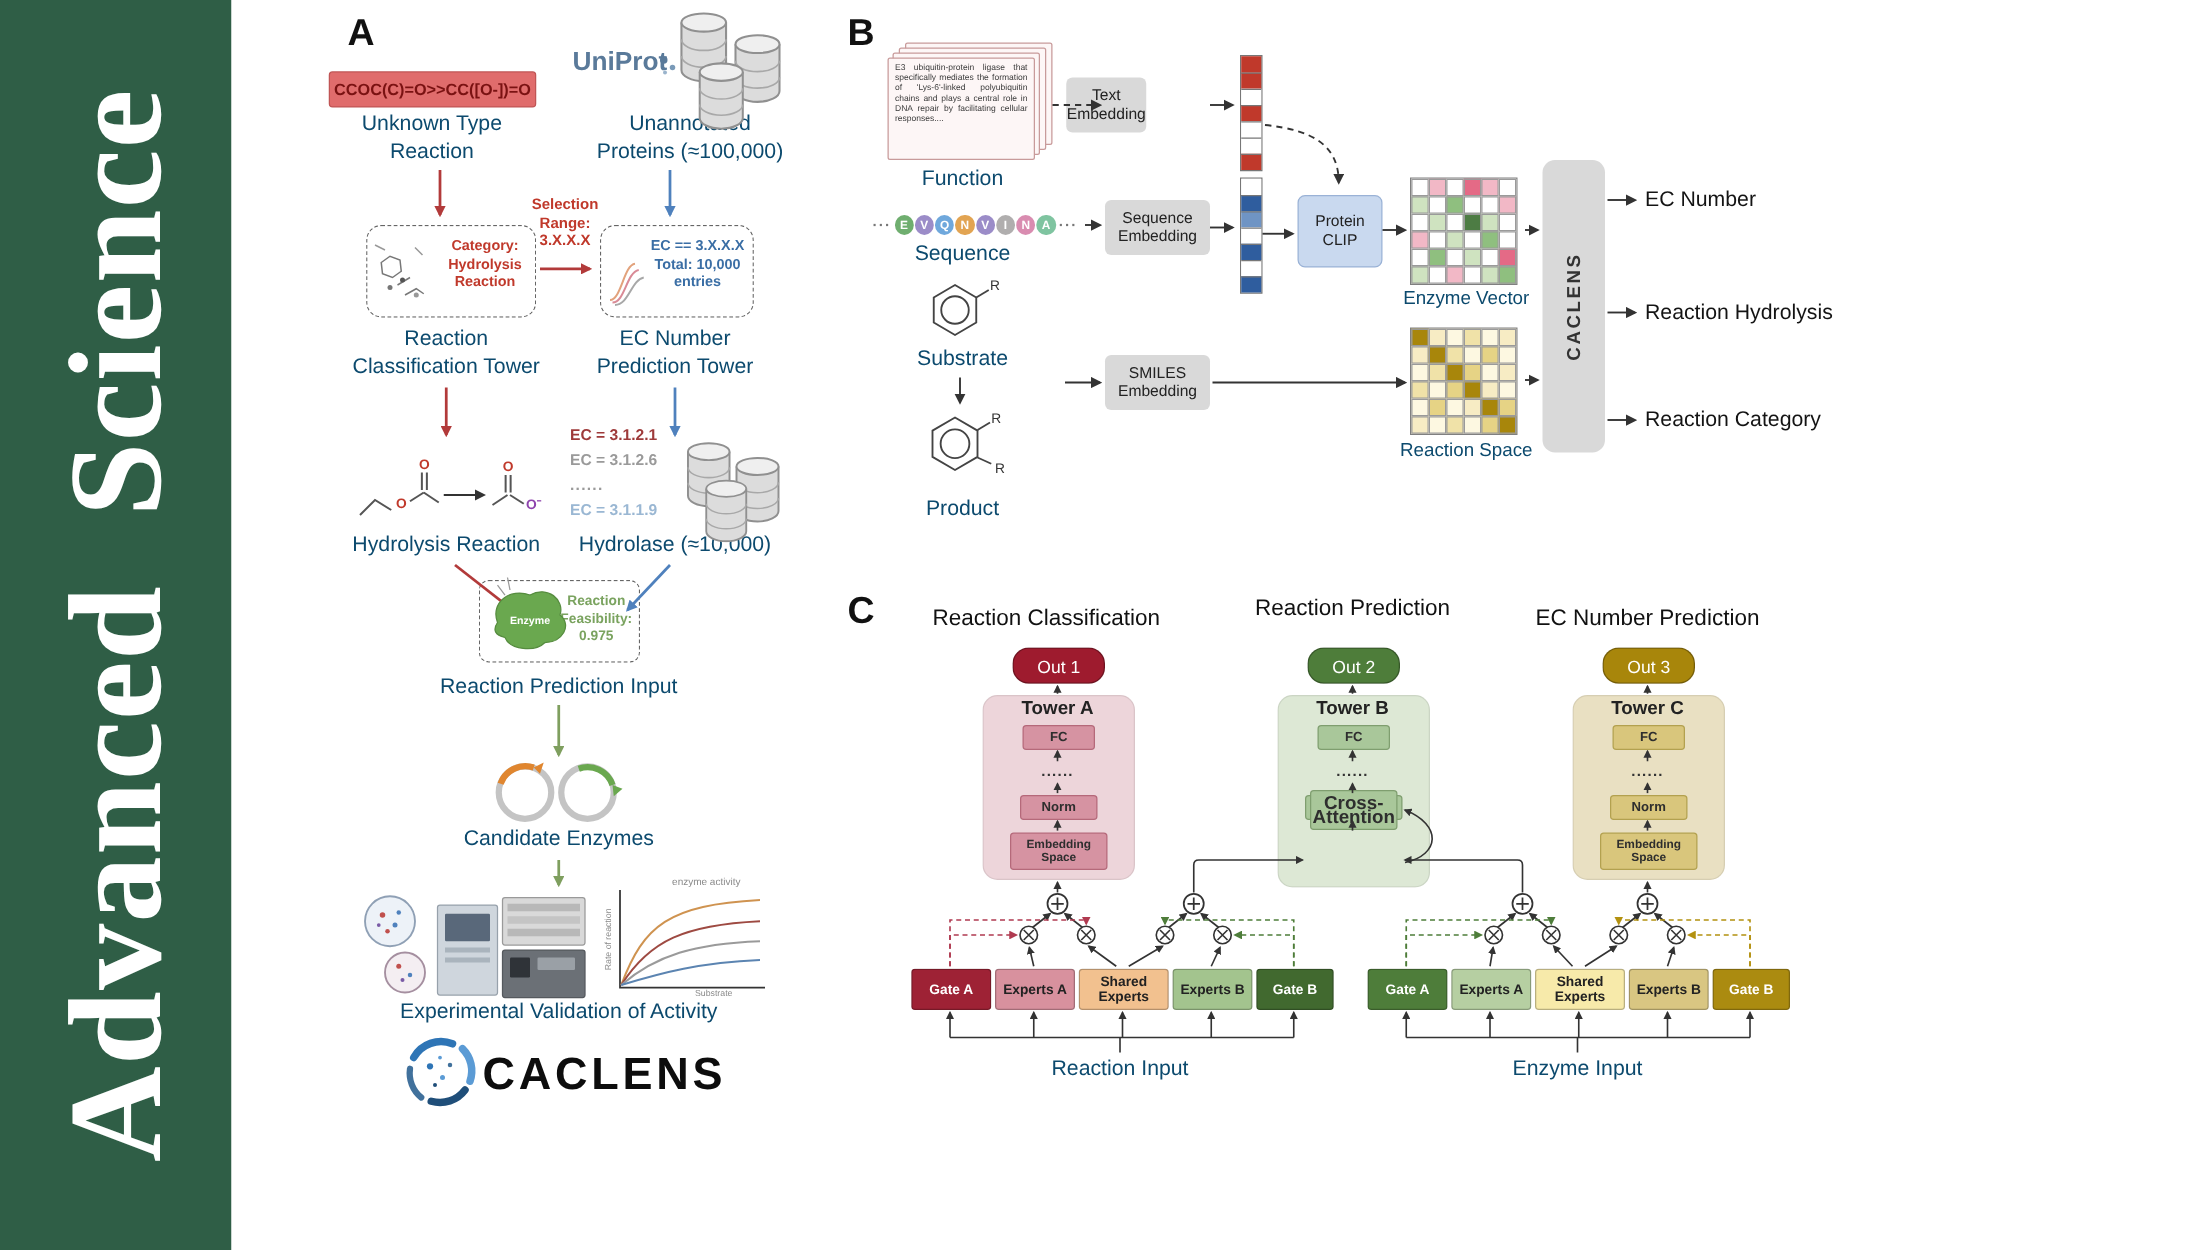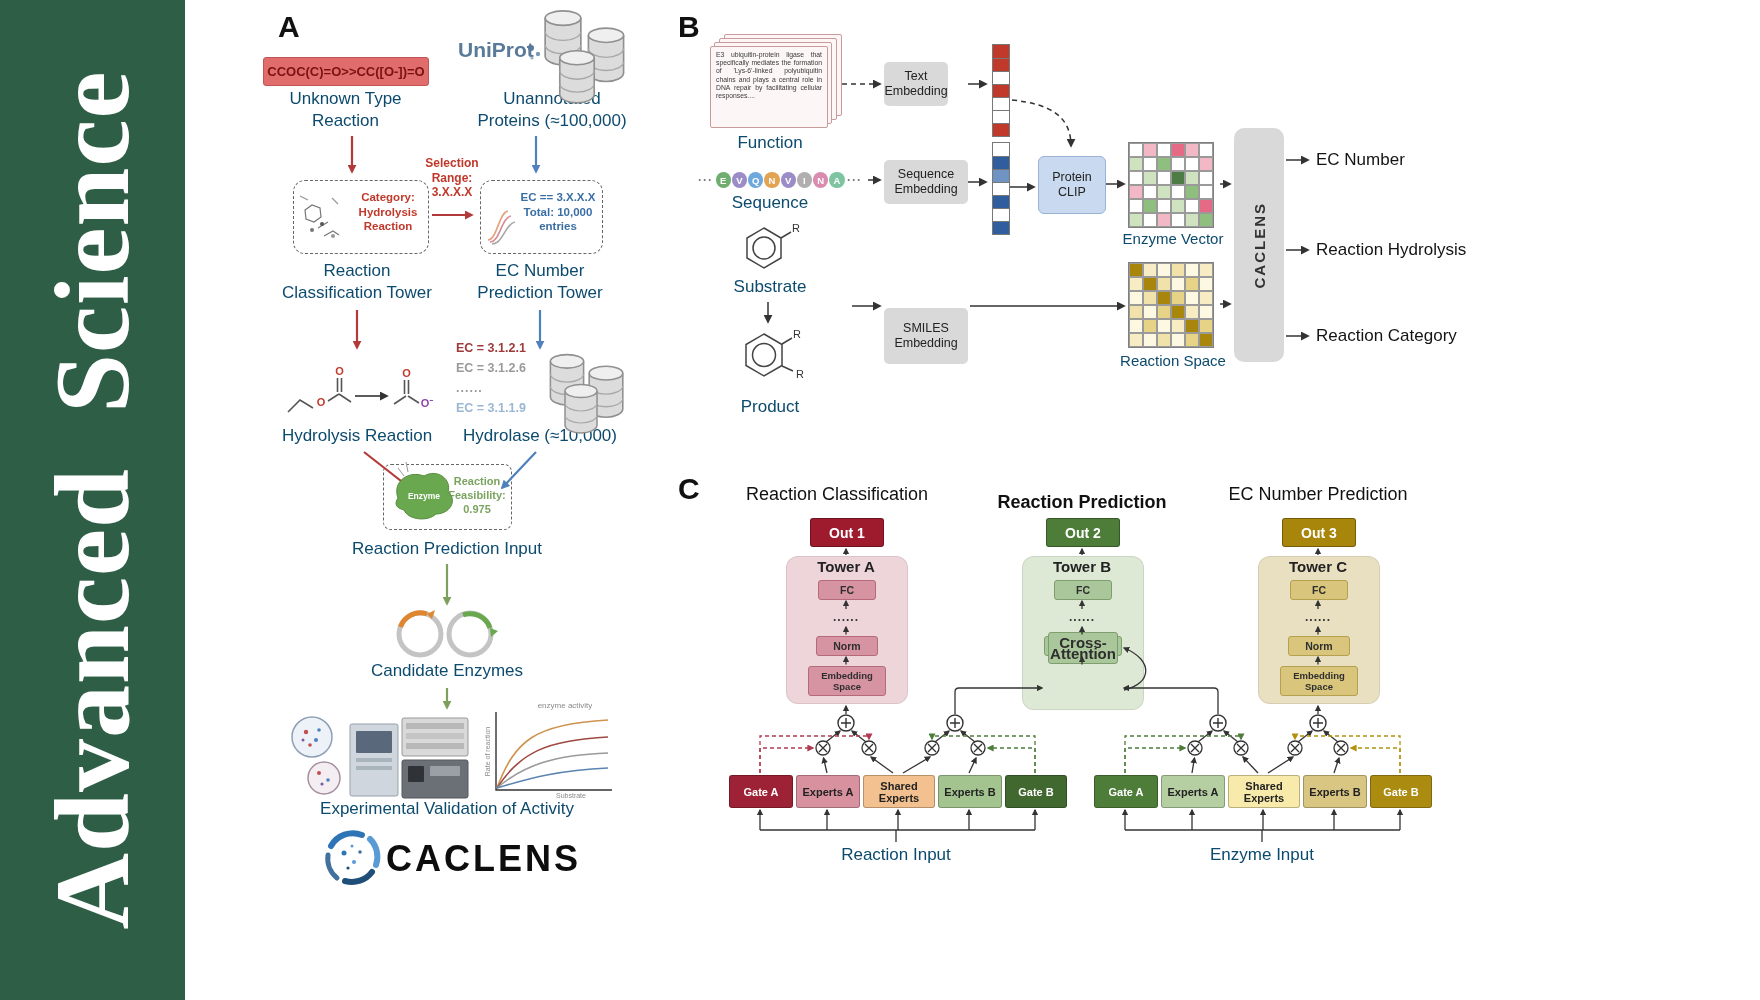--- a/index.html
+++ b/index.html
@@ -42,22 +42,22 @@
   .seq-row{position:absolute;display:flex;align-items:center;justify-content:center;}
   .res{width:16px;height:16px;border-radius:50%;display:inline-flex;align-items:center;justify-content:center;
     color:#fff;font-size:9.5px;font-weight:bold;margin:0 0.5px;}
   .seq-dots{color:#777;font-weight:bold;margin:0 2px;letter-spacing:1px;font-size:12px;}
   .caclens-box{background:#d9d9d9;border-radius:10px;display:flex;align-items:center;justify-content:center;}
   .caclens-text{writing-mode:vertical-rl;transform:rotate(180deg);font-size:15px;font-weight:bold;
     letter-spacing:2px;color:#333;}
   .out-lbl{font-size:17px;line-height:22px;text-align:left;color:#141414;}
   
   .c-title{font-size:18px;text-align:center;color:#111;}
-  .outbox{position:absolute;top:518px;height:27px;border-radius:3px;border:1px solid rgba(0,0,0,.3);
-    display:flex;align-items:center;justify-content:center;font-size:14px;font-weight:bold;color:#fff;}
+  .outbox{position:absolute;top:518px;height:27px;border-radius:13px;border:1px solid rgba(0,0,0,.3);
+    display:flex;align-items:center;justify-content:center;font-size:14px;font-weight:normal;color:#fff;}
   .tower{position:absolute;border-radius:12px;border:1px solid rgba(0,0,0,.08);}
   .tower-a{background:#edd5da;}  .tower-b{background:#dde8d5;}  .tower-c{background:#e9e0c2;}
   .tower-lbl{position:absolute;width:120px;text-align:center;font-size:15px;font-weight:bold;color:#222;top:558px;}
   .tbox{position:absolute;border-radius:3px;display:flex;align-items:center;justify-content:center;
     font-size:10.5px;font-weight:bold;text-align:center;line-height:11px;white-space:pre-line;color:#2e2e2e;}
   .tb-a{background:#d693a2;border:1px solid #b5697a;}
   .tb-b{background:#a9c79a;border:1px solid #7f9e6f;}
   .tb-c{background:#d9c67c;border:1px solid #b3a14f;}
   .tdots{position:absolute;width:120px;text-align:center;font-size:12px;font-weight:bold;
     letter-spacing:1px;color:#333;top:610px;}
@@ -416,25 +416,25 @@
       <span class="res" style="background: rgb(226, 164, 82);">N</span>
       <span class="res" style="background: rgb(155, 140, 200);">V</span>
       <span class="res" style="background: rgb(176, 174, 174);">I</span>
       <span class="res" style="background: rgb(217, 140, 176);">N</span>
       <span class="res" style="background: rgb(127, 196, 160);">A</span>
       <span class="seq-dots">···</span>
     </div>
   <div class="abs lbl" style="left:675px;top:192px;width:190px;">Sequence</div>
   <div class="abs lbl" style="left:690px;top:276px;width:160px;">Substrate</div>
   <div class="abs lbl" style="left:690px;top:396px;width:160px;">Product</div>
-  <div class="abs gray-box" style="left:884px;top:62px;width:64px;height:44px;">Text
+  <div class="abs gray-box" style="left:853px;top:62px;width:64px;height:44px;">Text
 Embedding</div>
   <div class="abs gray-box" style="left:884px;top:160px;width:84px;height:44px;">Sequence
 Embedding</div>
-  <div class="abs gray-box" style="left:884px;top:284px;width:84px;height:56px;margin-top:24px;">SMILES
+  <div class="abs gray-box" style="left:884px;top:284px;width:84px;height:44px;">SMILES
 Embedding</div>
   <div class="vcol" style="left:992px;top:44px;">
       <div class="vcell" style="background: rgb(192, 57, 43);"></div>
       <div class="vcell" style="background: rgb(192, 57, 43);"></div>
       <div class="vcell" style="background: rgb(255, 255, 255);"></div>
       <div class="vcell" style="background: rgb(192, 57, 43);"></div>
       <div class="vcell" style="background: rgb(255, 255, 255);"></div>
       <div class="vcell" style="background: rgb(255, 255, 255);"></div>
       <div class="vcell" style="background: rgb(192, 57, 43);"></div>
     </div>
@@ -529,21 +529,21 @@
   <div class="abs lbl" style="left:1103px;top:350px;width:140px;font-size:15px;">Reaction Space</div>
   <div class="abs caclens-box" style="left:1234px;top:128px;width:50px;height:234px;">
     <div class="caclens-text">CACLENS</div>
   </div>
   <div class="abs out-lbl" style="left:1316px;top:149px;">EC Number</div>
   <div class="abs out-lbl" style="left:1316px;top:239px;">Reaction Hydrolysis</div>
   <div class="abs out-lbl" style="left:1316px;top:325px;">Reaction Category</div>
 
   <div class="abs panel-letter" style="left:678px;top:472px;">C</div>
   <div class="abs c-title" style="left:737px;top:484px;width:200px;">Reaction Classification</div>
-  <div class="abs c-title" style="left:982px;top:492px;width:200px;font-weight:bold;">Reaction Prediction</div>
+  <div class="abs c-title" style="left:982px;top:476px;width:200px;">Reaction Prediction</div>
   <div class="abs c-title" style="left:1218px;top:484px;width:200px;">EC Number Prediction</div>
   <div class="outbox" style="left:810px;width:72px;background:#9e1b2e;">Out 1</div>
   <div class="outbox" style="left:1046px;width:72px;background:#4e7d3a;">Out 2</div>
   <div class="outbox" style="left:1282px;width:72px;background:#a8860b;">Out 3</div>
 
   <div class="tower tower-a" style="left:786px;top:556px;width:120px;height:146px;"></div>
   <div class="tower-lbl" style="left:786px;">Tower A</div>
   <div class="tbox tb-a" style="left:818px;top:580px;width:56px;height:18px;">FC</div>
   <div class="tdots" style="left:786px;">......</div>
   <div class="tbox tb-a" style="left:816px;top:636px;width:60px;height:18px;">Norm</div>

